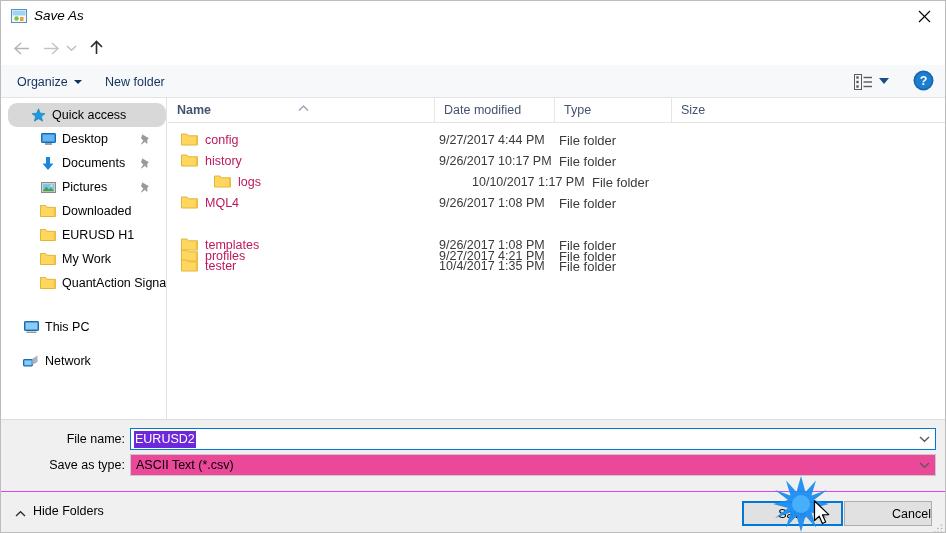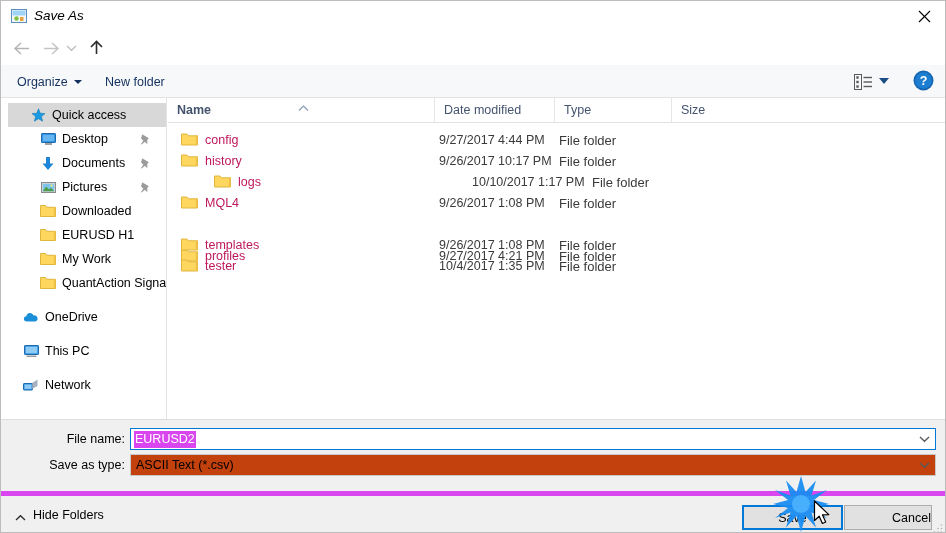--- a/index.html
+++ b/index.html
@@ -218,20 +218,21 @@
     box-sizing: border-box;
     overflow: hidden;
   }
   .nav-item {
     position: relative;
     height: 24px;
     display: flex;
     align-items: center;
     cursor: default;
     white-space: nowrap;
+    border-radius: 9px;
   }
   .nav-item.selected {
     background: #d8d8d8;
     margin-left: 7px;
   }
   .nav-ico {
     width: 16px; height: 16px;
     flex: 0 0 auto;
     display: flex; align-items: center; justify-content: center;
     margin-right: 6px;
@@ -350,56 +351,56 @@
     background: #ffffff;
     border: 1px solid #0078d7;
     box-sizing: border-box;
     display: flex;
     align-items: center;
   }
   .fname-value {
     margin-left: 3px;
     font-size: 12.5px;
     color: #ffffff;
-    background: #d946ef;
+    background: #6d28d9;
     padding: 1px 1px 1px 1px;
     line-height: 15px;
     white-space: nowrap;
   }
   .field-drop {
     position: absolute;
     right: 2px; top: 2px;
     width: 17px; height: 16px;
     display: flex; align-items: center; justify-content: center;
     cursor: default;
   }
   .ftype-field {
     position: absolute;
     left: 129px; top: 34px;
     width: 806px; height: 22px;
-    background: #c2410c;
+    background: #ec4899;
     border: 1px solid #c8c8c8;
     box-sizing: border-box;
     display: flex;
     align-items: center;
   }
   .ftype-value {
     margin-left: 5px;
     font-size: 12.5px;
     color: #000000;
     white-space: nowrap;
   }
 
   
   .footer {
     position: absolute;
     left: 0; top: 490px;
     width: 946px; height: 43px;
     background: #f0f0f0;
-    border-top: 5px solid #d946ef;
+    border-top: 1px solid #d946ef;
     box-sizing: border-box;
   }
   .hidefolders {
     position: absolute;
     left: 14px; top: 10px;
     height: 18px;
     display: flex;
     align-items: center;
     font-size: 12.5px;
     color: #000000;
@@ -686,29 +687,20 @@
           <svg width="16" height="14" viewBox="0 0 16 14">
             <path d="M0.5 1.5 L5.6 1.5 L6.9 3.3 L15.5 3.3 L15.5 12.5 L0.5 12.5 Z" fill="#ffd75e" stroke="#e0b53c"></path>
             <path d="M13.8 3.3 L15.5 3.3 L15.5 12.5 L13.8 12.5 Z" fill="#f0c348"></path>
           </svg>
         </span>
         <span class="nav-label">QuantAction Signal</span>
       </div>
 
       <div class="grp-gap"></div>
 
-      <div class="nav-item lvl0">
-        <span class="nav-ico">
-          <svg width="16" height="12" viewBox="0 0 16 12">
-            <path d="M4.2 10.5 C1.9 10.5 0.6 9 0.9 7.4 C1.1 6.1 2.2 5.3 3.3 5.3 C3.5 3.3 5.2 1.9 7.2 2.1
-                     C8.6 2.2 9.7 3.1 10.2 4.3 C12.3 3.9 14.3 5.3 14.6 7.2 C14.9 9 13.6 10.5 11.8 10.5 Z" fill="#1a8fd8"></path>
-          </svg>
-        </span>
-        <span class="nav-label">OneDrive</span>
-      </div>
 
       <div class="grp-gap"></div>
 
       <div class="nav-item lvl0">
         <span class="nav-ico">
           <svg width="15" height="14" viewBox="0 0 15 14">
             <rect x="0.5" y="1.5" width="14" height="9" rx="0.6" fill="#3a9ae4" stroke="#1a6aad"></rect>
             <rect x="1.8" y="2.8" width="11.4" height="6.4" fill="#8fcbf3"></rect>
             <rect x="2.5" y="11.5" width="10" height="1.5" fill="#9a9a9a"></rect>
           </svg>

